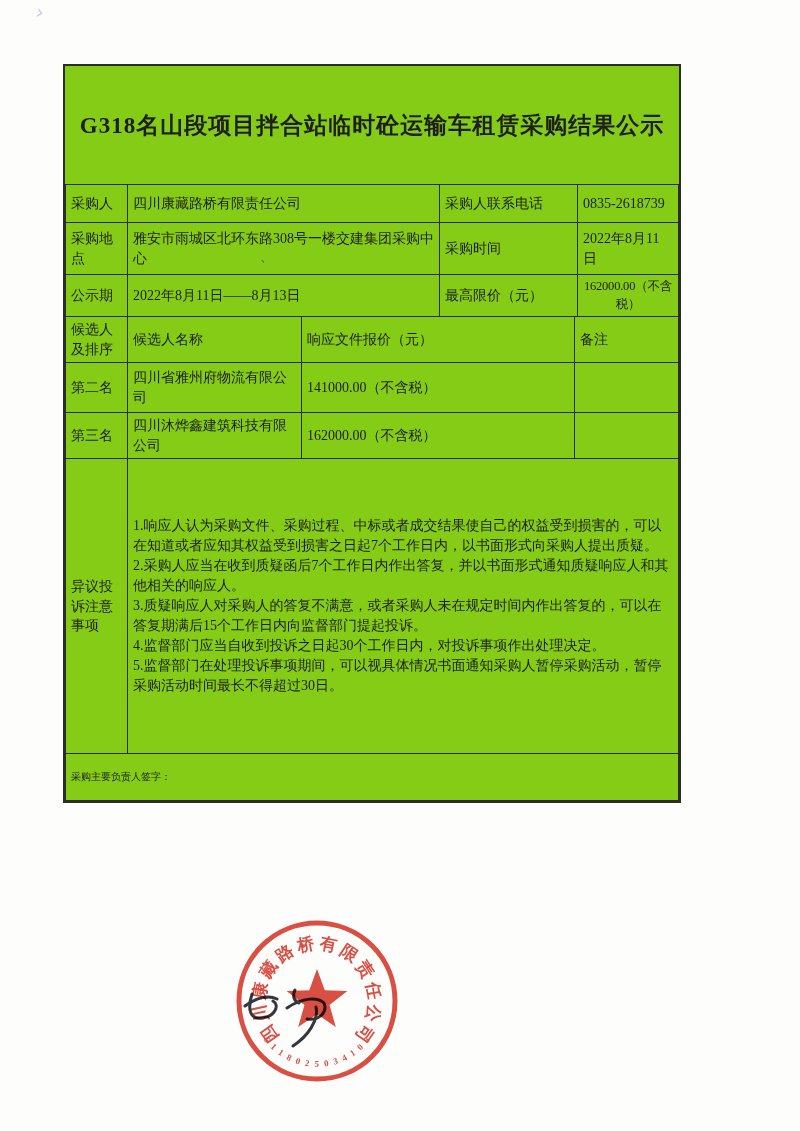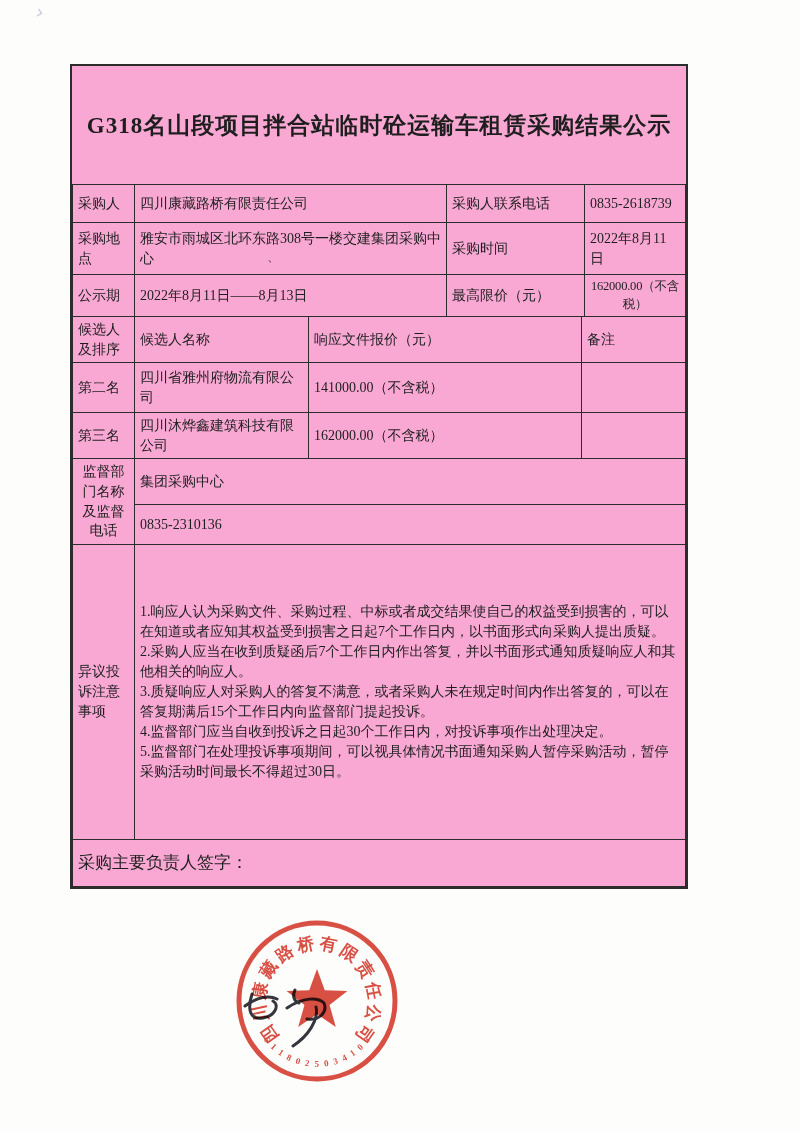--- a/index.html
+++ b/index.html
@@ -11,23 +11,23 @@
     color:var(--ink);
     position:relative;
     overflow:hidden;
   }
   .corner-artifact{
     position:absolute; left:36px; top:0px;
     color:#c9ced6; font-size:20px; transform:rotate(14deg);
     font-family:"DejaVu Sans",sans-serif;
   }
   .doc{
-    position:absolute; left:70px; top:64px; width:618px;
+    position:absolute; left:63px; top:64px; width:618px;
     border:2px solid var(--line);
-    background:#f9a8d4;
+    background:#84cc16;
   }
   .title-block{
     height:119px; display:flex; align-items:center; justify-content:center;
     border-bottom:1px solid var(--line);
   }
   .title-block h1{
     font-size:23px; font-weight:bold; letter-spacing:1px; text-align:center;
   }
   table.tbl{
     border-collapse:collapse; width:100%; table-layout:fixed;
@@ -43,21 +43,21 @@
   }
   td.lbl{ padding:3px 4px; line-height:1.35; }
   td.lbl-ctr{ text-align:center; padding:3px 3px; line-height:1.35; }
   td.ctr{ text-align:left; }
   td.val{ padding-left:8px; }
   td.small{ font-size:12.5px; text-align:center; letter-spacing:-0.2px; }
   td.addr{ position:relative; }
   .addr-mark{ position:absolute; left:132px; bottom:8px; font-size:13px; color:#3a3a3a; }
   td.objection-text{ padding:14px 8px 4px 5px; }
   .obj-item{ line-height:20px; }
-  .sig-row td{ padding:10px 6px; font-size:17px; }
+  .sig-row td{ padding:10px 6px; font-size:10px; }
   
   .stamp{
     position:absolute; left:232px; top:916px; width:170px; height:170px;
     mix-blend-mode:multiply; opacity:.88; pointer-events:none;
   }
   .stamp .ring{ fill:none; stroke:var(--stamp-color); stroke-width:5; }
   .stamp .star{ fill:var(--stamp-color); }
   .stamp text{ fill:var(--stamp-color); text-anchor:middle; }
   .stamp .arc-text text{ font-size:17px; font-weight:bold; }
   .stamp .num-text text{ font-size:9px; font-weight:bold; letter-spacing:.5px; }
@@ -133,35 +133,20 @@
     <tr style="height:46px">
       <td class="ctr">第三名</td>
       <td class="ctr">四川沐烨鑫建筑科技有限公司</td>
       <td class="ctr">162000.00（不含税）</td>
       <td class="ctr"></td>
     </tr>
   </tbody>
     </table>
 
 
-  <table class="tbl">
-    <colgroup>
-        <col style="width:62px">
-        <col>
-      </colgroup>
-    <tbody>
-        <tr style="height:44px">
-      <td class="lbl-ctr" rowspan="2">监督部门名称及监督电话</td>
-      <td class="ctr">集团采购中心</td>
-    </tr>
-    <tr style="height:38px">
-      <td class="ctr">0835-2310136</td>
-    </tr>
-  </tbody>
-    </table>
 
   <table class="tbl">
     <colgroup>
         <col style="width:62px">
         <col>
       </colgroup>
     <tbody>
         <tr style="height:295px">
       <td class="lbl">异议投诉注意事项</td>
       <td class="objection-text">

